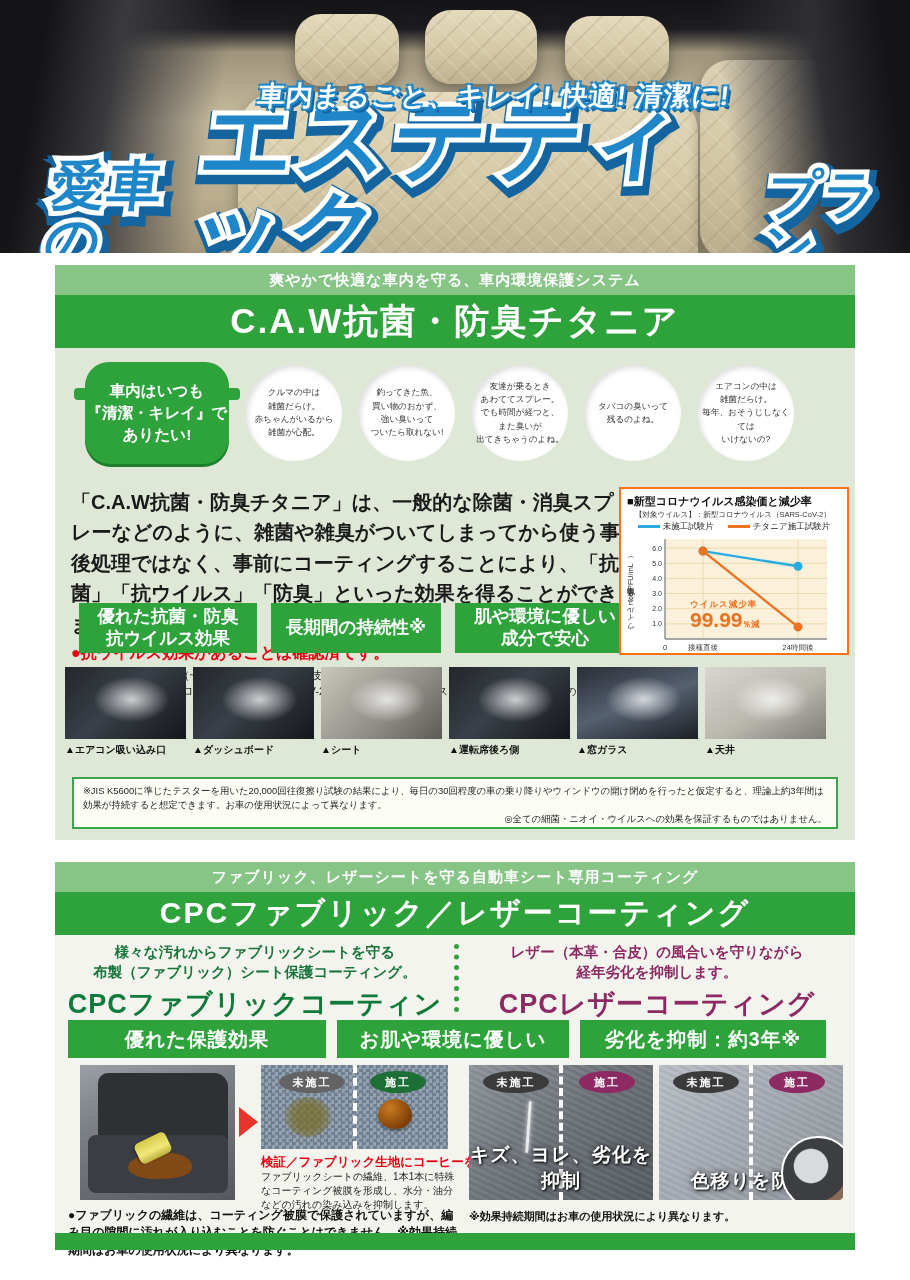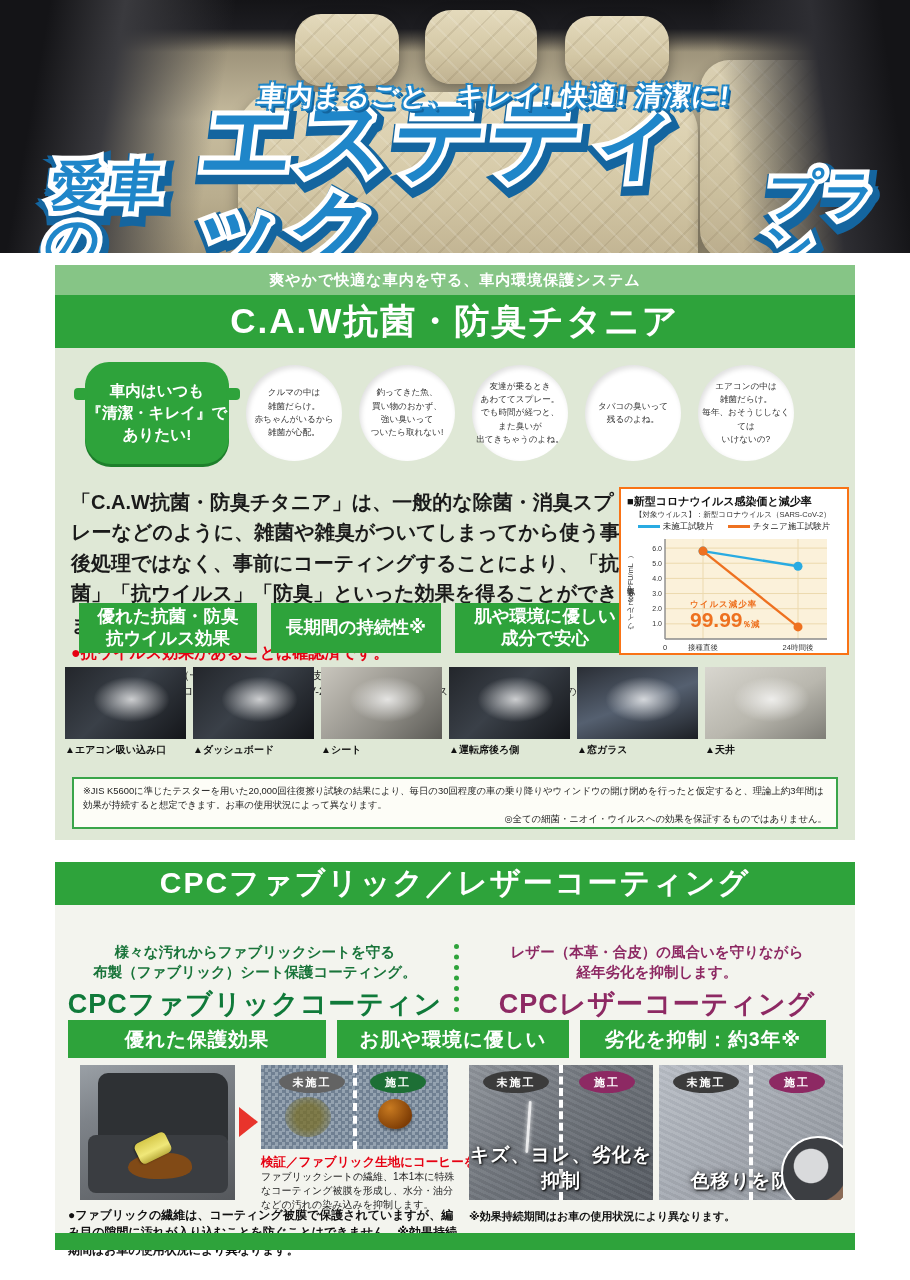--- a/index.html
+++ b/index.html
@@ -311,20 +311,21 @@
     </div>
   </div>
 
   <div class="footnote">
     <span>※JIS K5600に準じたテスターを用いた20,000回往復擦り試験の結果により、毎日の30回程度の車の乗り降りやウィンドウの開け閉めを行ったと仮定すると、理論上約3年間は効果が持続すると想定できます。お車の使用状況によって異なります。</span>
     <div class="r">◎全ての細菌・ニオイ・ウイルスへの効果を保証するものではありません。</div>
   </div>
 </div>
 
 <div class="panel2">
+  <div class="bar-light">ファブリック、レザーシートを守る自動車シート専用コーティング</div>
   <div class="bar-dark h2">CPCファブリック／レザーコーティング</div>
 
   <div class="cols">
     <div class="col left">
       <div class="d1 pre">様々な汚れからファブリックシートを守る
 布製（ファブリック）シート保護コーティング。</div>
       <div class="t">CPCファブリックコーティング</div>
     </div>
     <div class="col right">
       <div class="d1 pre">レザー（本革・合皮）の風合いを守りながら

